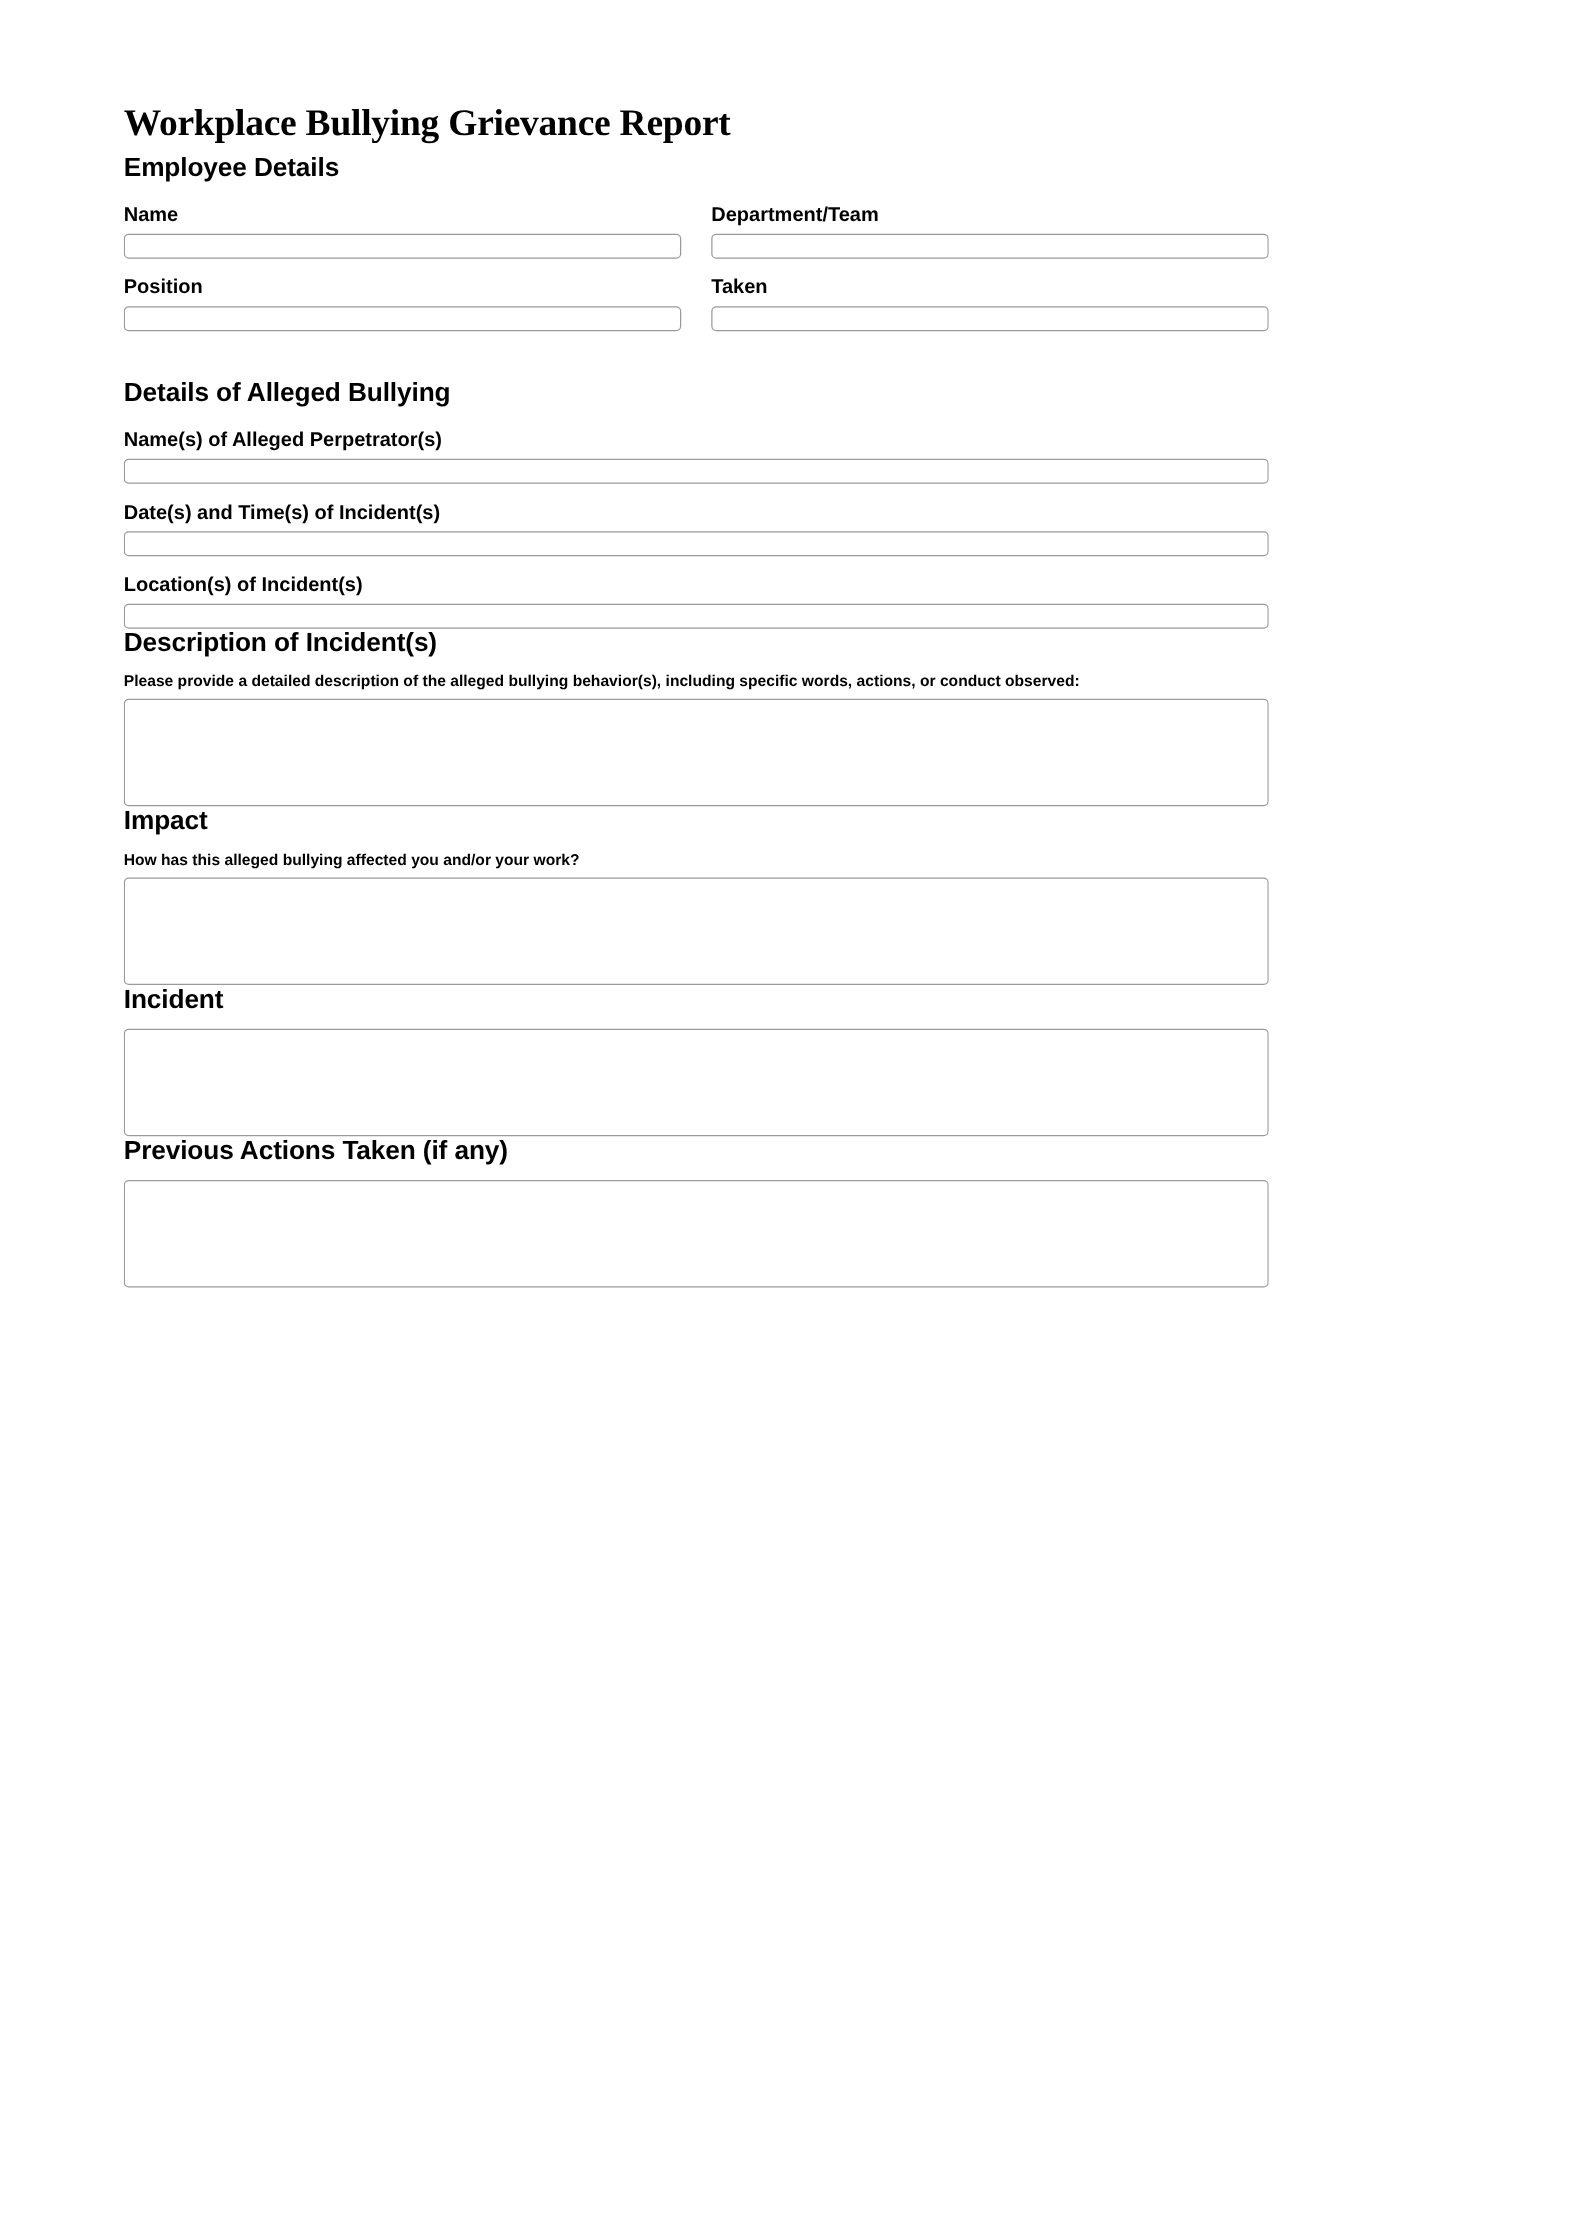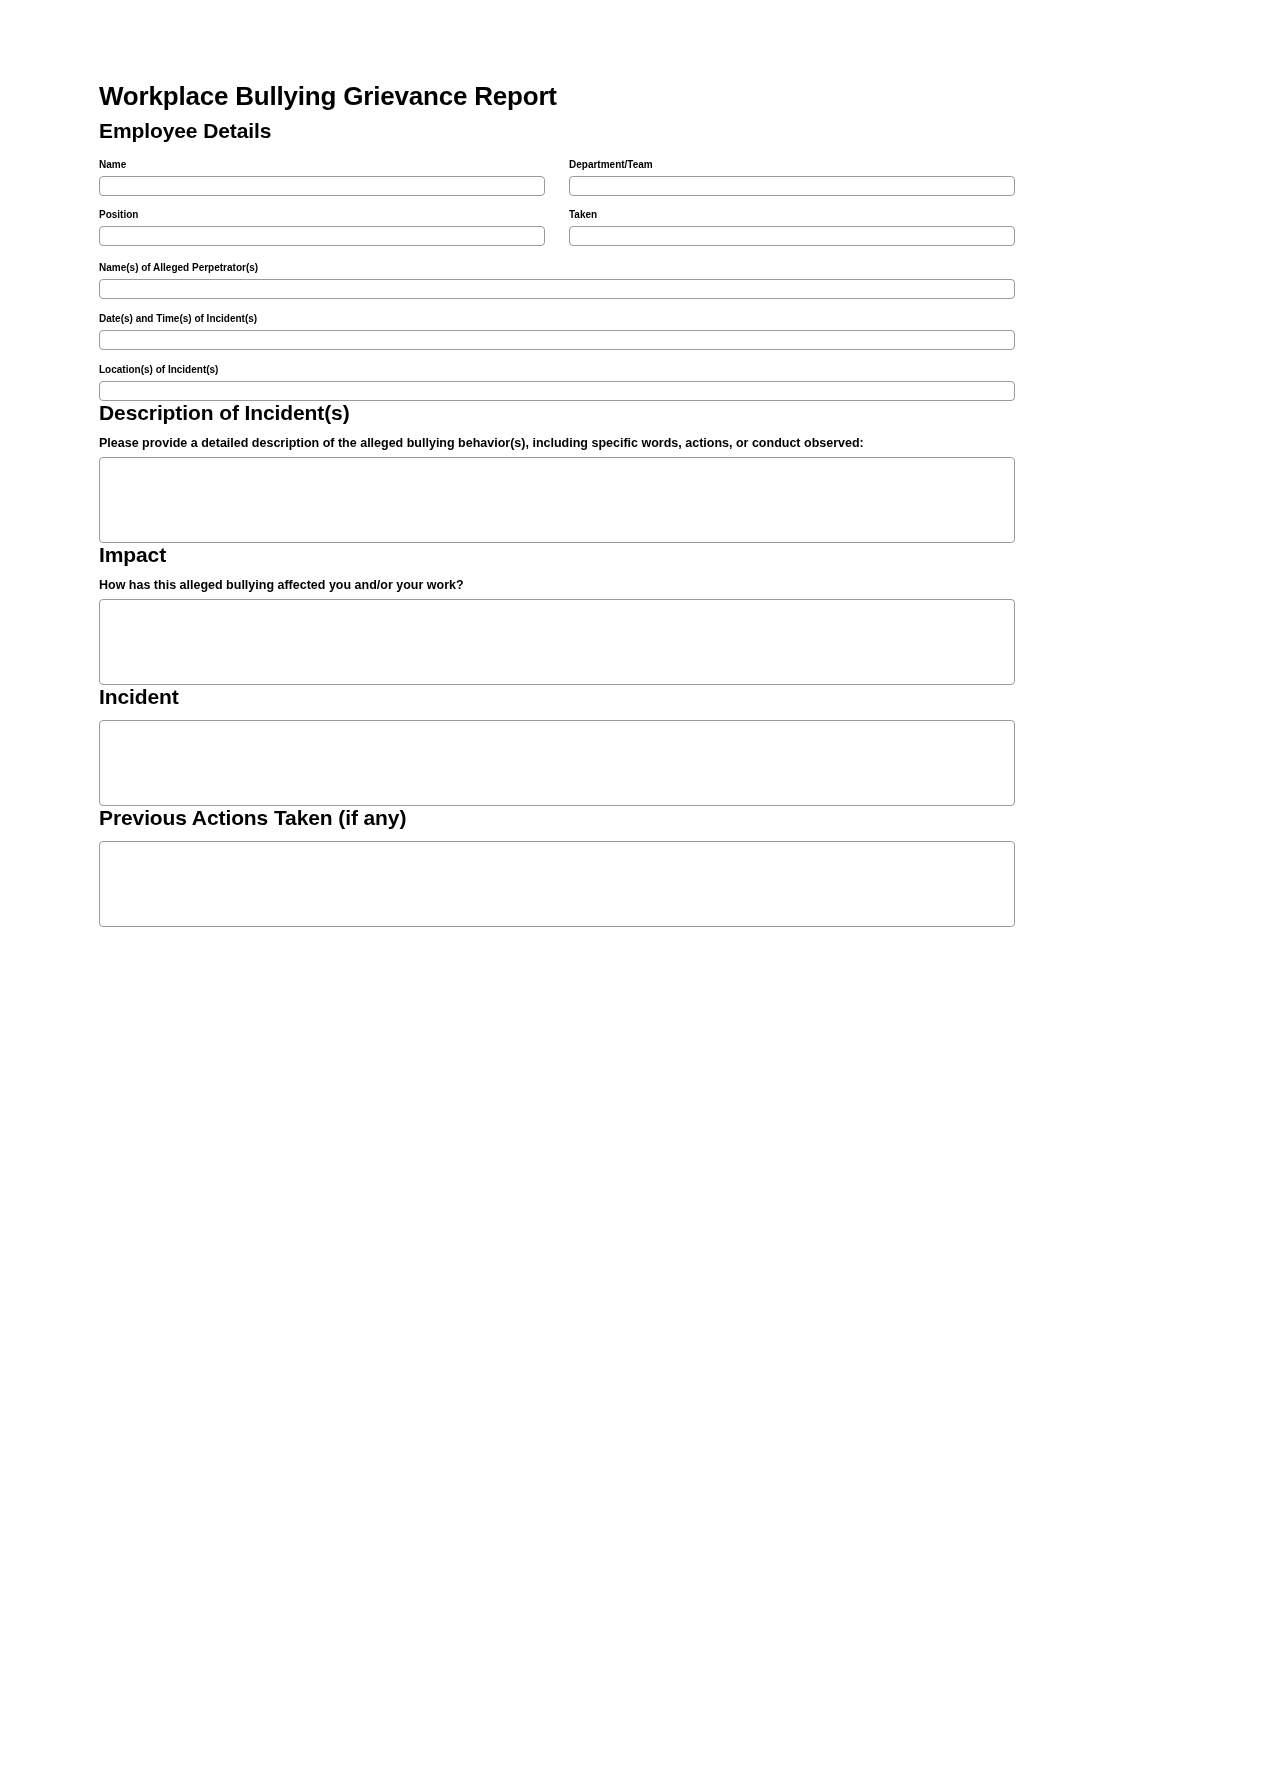--- a/index.html
+++ b/index.html
@@ -29,41 +29,42 @@
     position: absolute;
     left: 99px;
     top: 60px;
     width: 916px;
     
     height: 1085px;
     overflow: hidden;
   }
 
   .doc-title {
-    font-size: 26px;
+    font-size: 30px;
     font-weight: bold;
     line-height: 1.1;
     margin: 0 0 0 0;
     padding-top: 22px;
     letter-spacing: -0.2px;
+    font-family: Liberation Serif, serif;
   }
 
   .section-heading {
     font-size: 21px;
     font-weight: bold;
     line-height: 1.15;
     margin: 0;
     letter-spacing: -0.1px;
   }
 
   .sec-gap-top-lg { margin-top: 38px; }
   .sec-gap-top-md { }
 
   .field-label {
-    font-size: 10px;
+    font-size: 16px;
     font-weight: bold;
     line-height: 1.2;
     margin: 0 0 5px 0;
   }
 
   .prompt-label {
     font-size: 12.5px;
     font-weight: bold;
     line-height: 1.2;
     margin: 0 0 6px 0;
@@ -143,20 +144,21 @@
       <div class="col">
         <div class="field-label">Position</div>
         <input class="text-input" type="text" value="" style="">
       </div>
       <div class="col">
         <div class="field-label">Taken</div>
         <input class="text-input" type="text" value="" style="">
       </div>
     </div>
 
+    <h2 class="section-heading sec-gap-top-lg">Details of Alleged Bullying</h2>
 
     <div class="block-first">
       <div class="field-label">Name(s) of Alleged Perpetrator(s)</div>
       <input class="text-input" type="text" value="" style="">
     </div>
 
     <div class="block">
       <div class="field-label">Date(s) and Time(s) of Incident(s)</div>
       <input class="text-input" type="text" value="" style="">
     </div>

